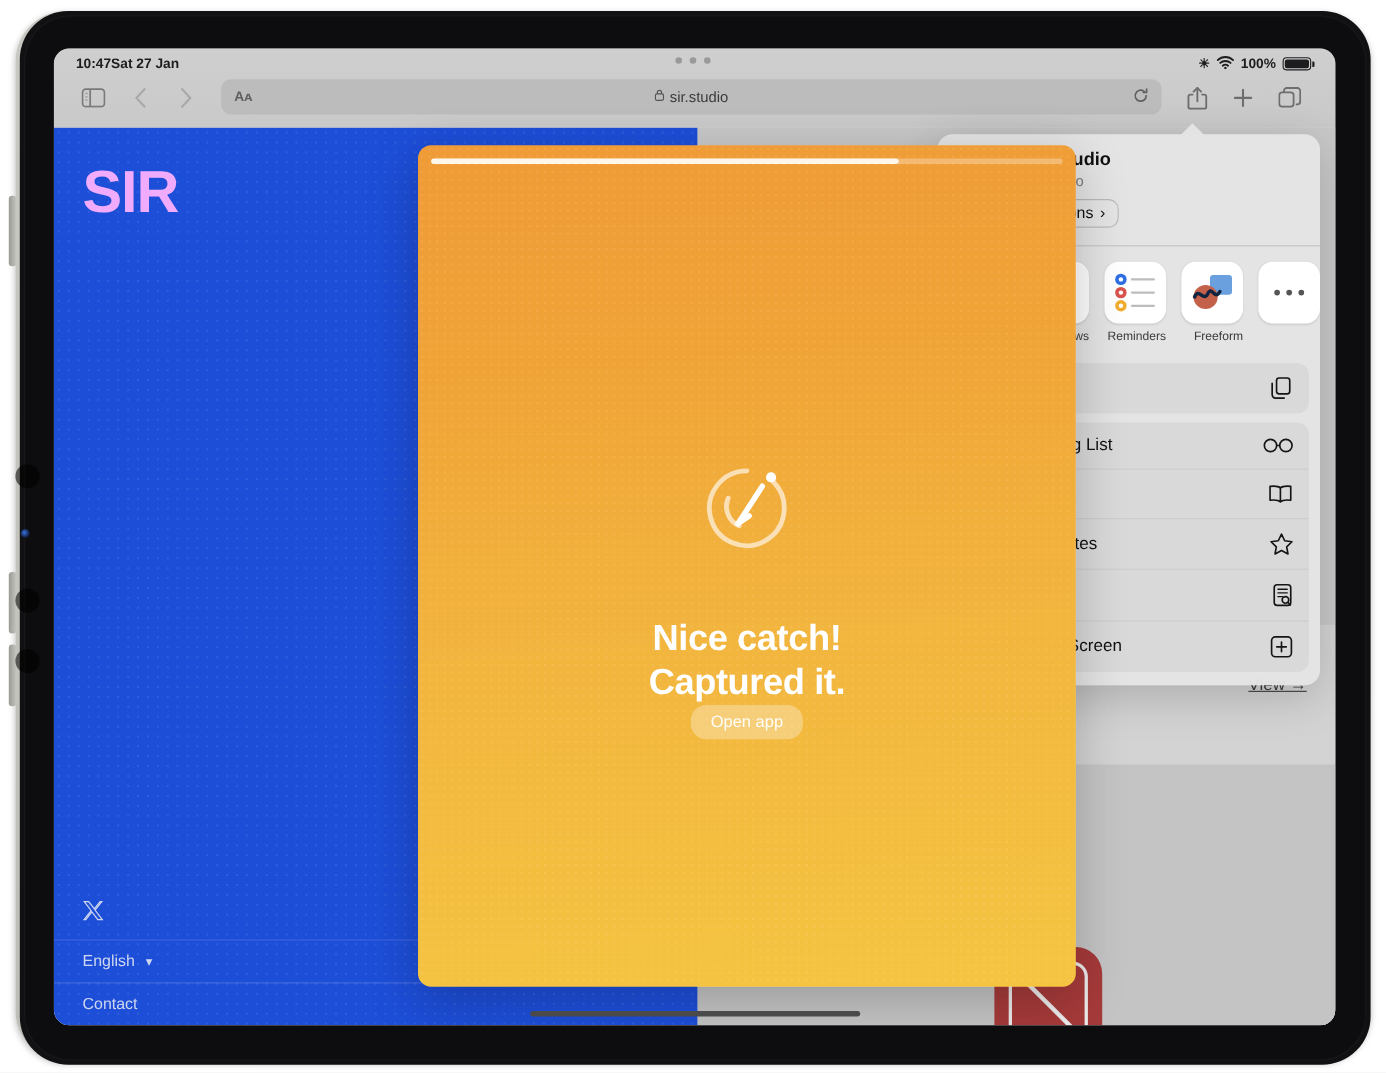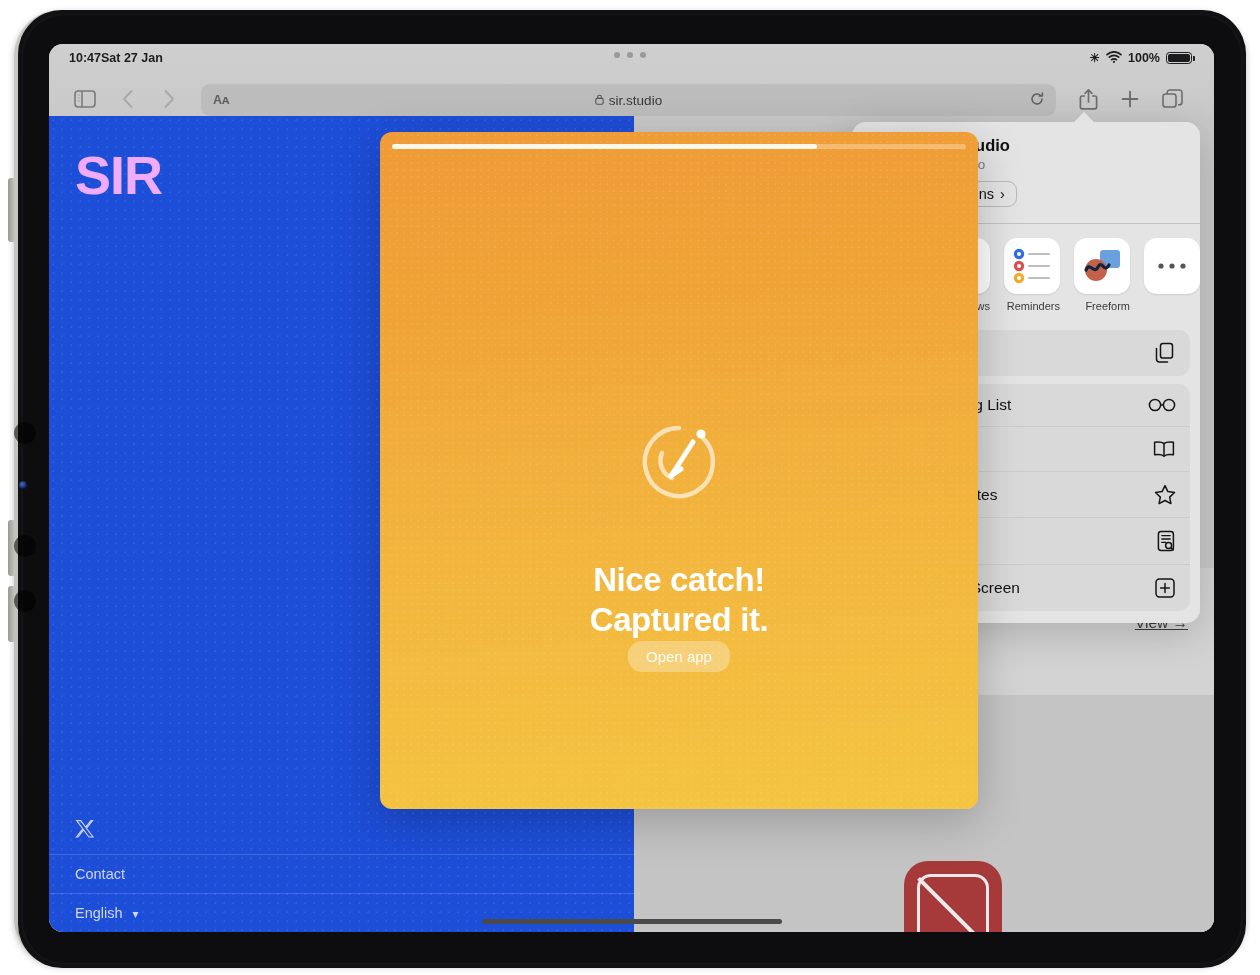--- a/index.html
+++ b/index.html
@@ -80,21 +80,21 @@
     border: 1.4px solid #1d1d1f; position: relative; display:inline-block;
   }
   .battery::after {
     content:""; position:absolute; right:-3.5px; top:3.5px; width:2px; height:5px;
     background:#1d1d1f; border-radius:0 1px 1px 0;
   }
   .battery i { position:absolute; left:1.2px; top:1.2px; bottom:1.2px; right:1.2px; background:#1d1d1f; border-radius:2px; display:block;}
 
   .toolbar {
     position:absolute; left:0; top:28px; width:100%; height:44px;
-    display:flex; align-items:flex-end; padding: 0 22px 0 16px; gap: 2px;
+    display:flex; align-items:flex-start; padding: 0 22px 0 16px; gap: 2px;
   }
   .tb-icon {
     width: 40px; height: 34px; display:flex; align-items:center; justify-content:center;
     color:#6e6e6e;
   }
   .tb-icon.dim { color:#a9a9a9; }
   .urlbar {
     flex: 1; height: 32px; margin: 0 10px;
     background: #bcbcbc; border-radius: 9px;
     display:flex; align-items:center; justify-content:center; gap:5px;
@@ -209,21 +209,21 @@
     display:flex; align-items:center; justify-content:space-between;
     padding: 12px 14px; font-size: 15.5px; color:#111;
     border-bottom: 1px solid #cccccc;
   }
   .ss-row:last-child { border-bottom:none; }
   .ss-row .lbl { white-space:nowrap; }
   .ss-row .ico { color:#1a1a1a; display:flex; align-items:center;}
 
   
   .capture-overlay {
-    position: absolute; left: 331px; top: 88px; width: 598px; height: 677px;
+    position: absolute; left: 331px; top: 88px; width: 598px; height: 765px;
     border-radius: 12px;
     background: linear-gradient(175deg, #ef9b37 0%, #f0a437 26%, #f2b53e 58%, #f5c542 100%);
     z-index: 50; overflow:hidden;
     box-shadow: 0 12px 46px rgba(0,0,0,.22);
   }
   .capture-overlay::after{
     content:""; position:absolute; inset:0;
     background-image: radial-gradient(rgba(255,255,255,.10) 1px, transparent 1px);
     background-size: 7px 7px; pointer-events:none;
   }
@@ -371,25 +371,25 @@
 
         <div class="site-footer">
           <div class="footer-row x-row">
             <span class="x-glyph">
               <svg width="20" height="20" viewBox="0 0 20 20" fill="none">
                 <path d="M1.6 1.6h4.1l5 6.6 5.3-6.6h1.6l-6.2 7.7 6.6 8.7h-4.1l-5.3-7-5.6 7H1.4l6.5-8.1L1.6 1.6z" stroke="#cfd6ef" stroke-width="1.1" fill="none"></path>
               </svg>
             </span>
           </div>
           <div class="footer-row">
-            <span>Contact</span>
-          </div>
-          <div class="footer-row">
             <span>English</span>
             <span style="margin-left:6px;font-size:12px;">▾</span>
+          </div>
+          <div class="footer-row">
+            <span>Contact</span>
           </div>
         </div>
       </div>
     </div>
 
     <div class="share-arrow"></div>
     <div class="share-sheet">
 
       <div class="ss-header">
         <div class="ss-fav"></div>

